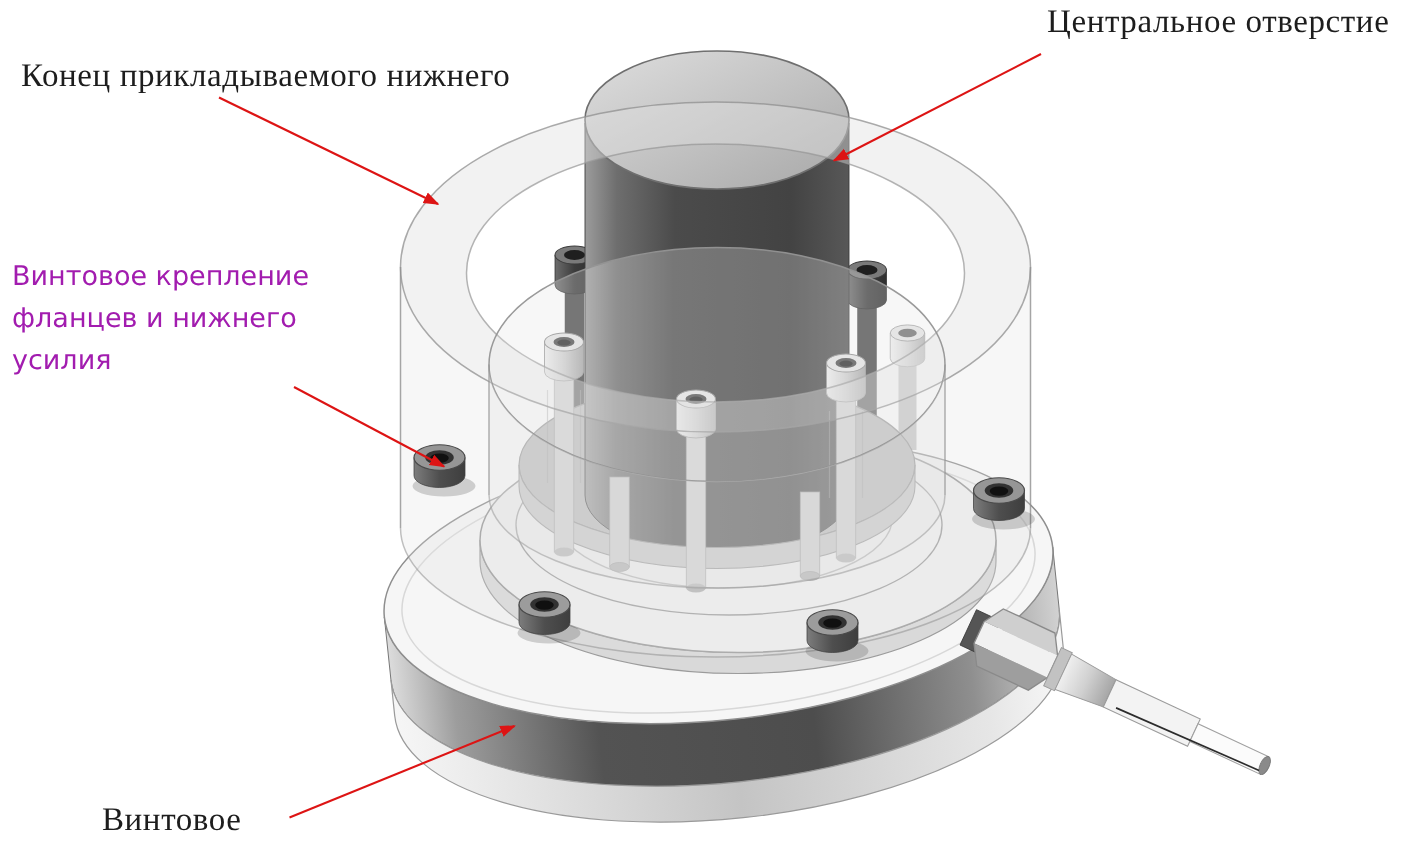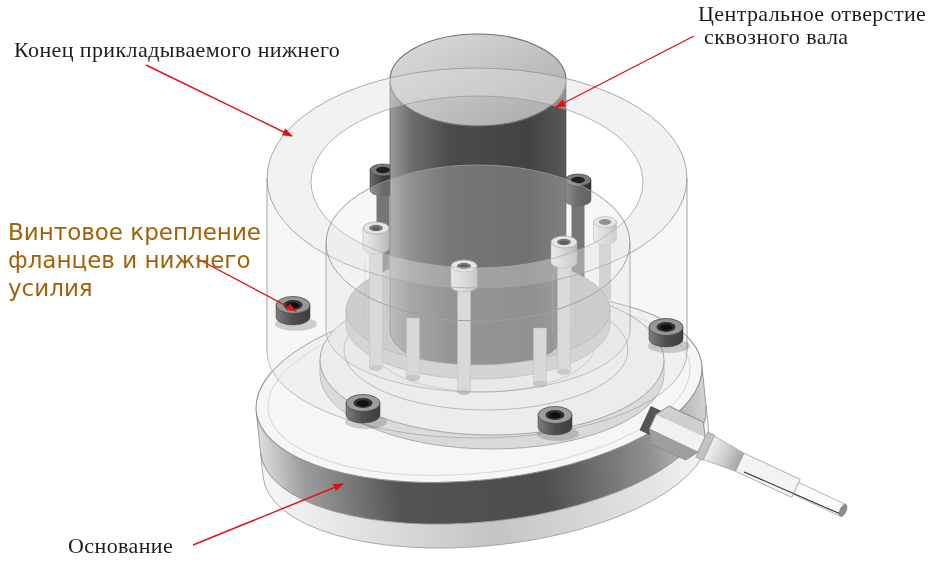--- a/index.html
+++ b/index.html
@@ -4,21 +4,21 @@
 <style>
   html,body{margin:0;padding:0;}
   body{
     width:951px;height:562px;position:relative;background:#ffffff;overflow:hidden;
     font-family:"Liberation Serif","DejaVu Serif",serif;
   }
   .stage{position:absolute;left:0;top:0;width:829px;height:562px;}
   svg.draw{position:absolute;left:0;top:0;}
   .lbl{position:absolute;white-space:nowrap;color:#1d1d1d;}
   .serif{font-family:"Liberation Serif","DejaVu Serif",serif;font-size:22px;line-height:23px;letter-spacing:.4px;}
-  .sans{font-family:"DejaVu Sans","Liberation Sans",sans-serif;font-size:23px;line-height:28px;color:#a16207;letter-spacing:0;margin-top:47px;}
+  .sans{font-family:"DejaVu Sans","Liberation Sans",sans-serif;font-size:18px;line-height:28px;color:#a21caf;letter-spacing:0;}
   .ln{display:block;}
   .indent{padding-left:6px;}
 </style>
 </head>
 <body>
 
 <div class="stage">
 
 <svg class="draw" width="951" height="562" viewBox="0 0 951 562">
   <defs>
@@ -214,30 +214,29 @@
   <g fill="none" stroke-width="1.4">
     <path d="M146,65 L292,136" marker-end="url(#arrRed)" stroke="#dd1414"></path>
     <path d="M694,36 L556,107" marker-end="url(#arrRed)" stroke="#dd1414"></path>
     <path d="M196,258 L296,311" marker-end="url(#arrRed)" stroke="#dd1414"></path>
     <path d="M193,545 L343,484" marker-end="url(#arrRed)" stroke="#dd1414"></path>
   </g>
 </svg>
 
 <div class="lbl serif" style="left:698px;top:2px;">
   <span class="ln">Центральное отверстие</span>
-  <span class="ln indent">сквозного вала</span>
 </div>
 
 <div class="lbl serif" style="left:14px;top:38px;">
   <span>Конец прикладываемого нижнего</span>
 </div>
 
 <div class="lbl sans" style="left:8px;top:171px;">
   <span class="ln">Винтовое крепление</span>
   <span class="ln">фланцев и нижнего</span>
   <span class="ln">усилия</span>
 </div>
 
 <div class="lbl serif" style="left:68px;top:534px;">
-  <span>Основание</span>
+  <span>Винтовое</span>
 </div>
 
 </div>
 
 </body></html>

